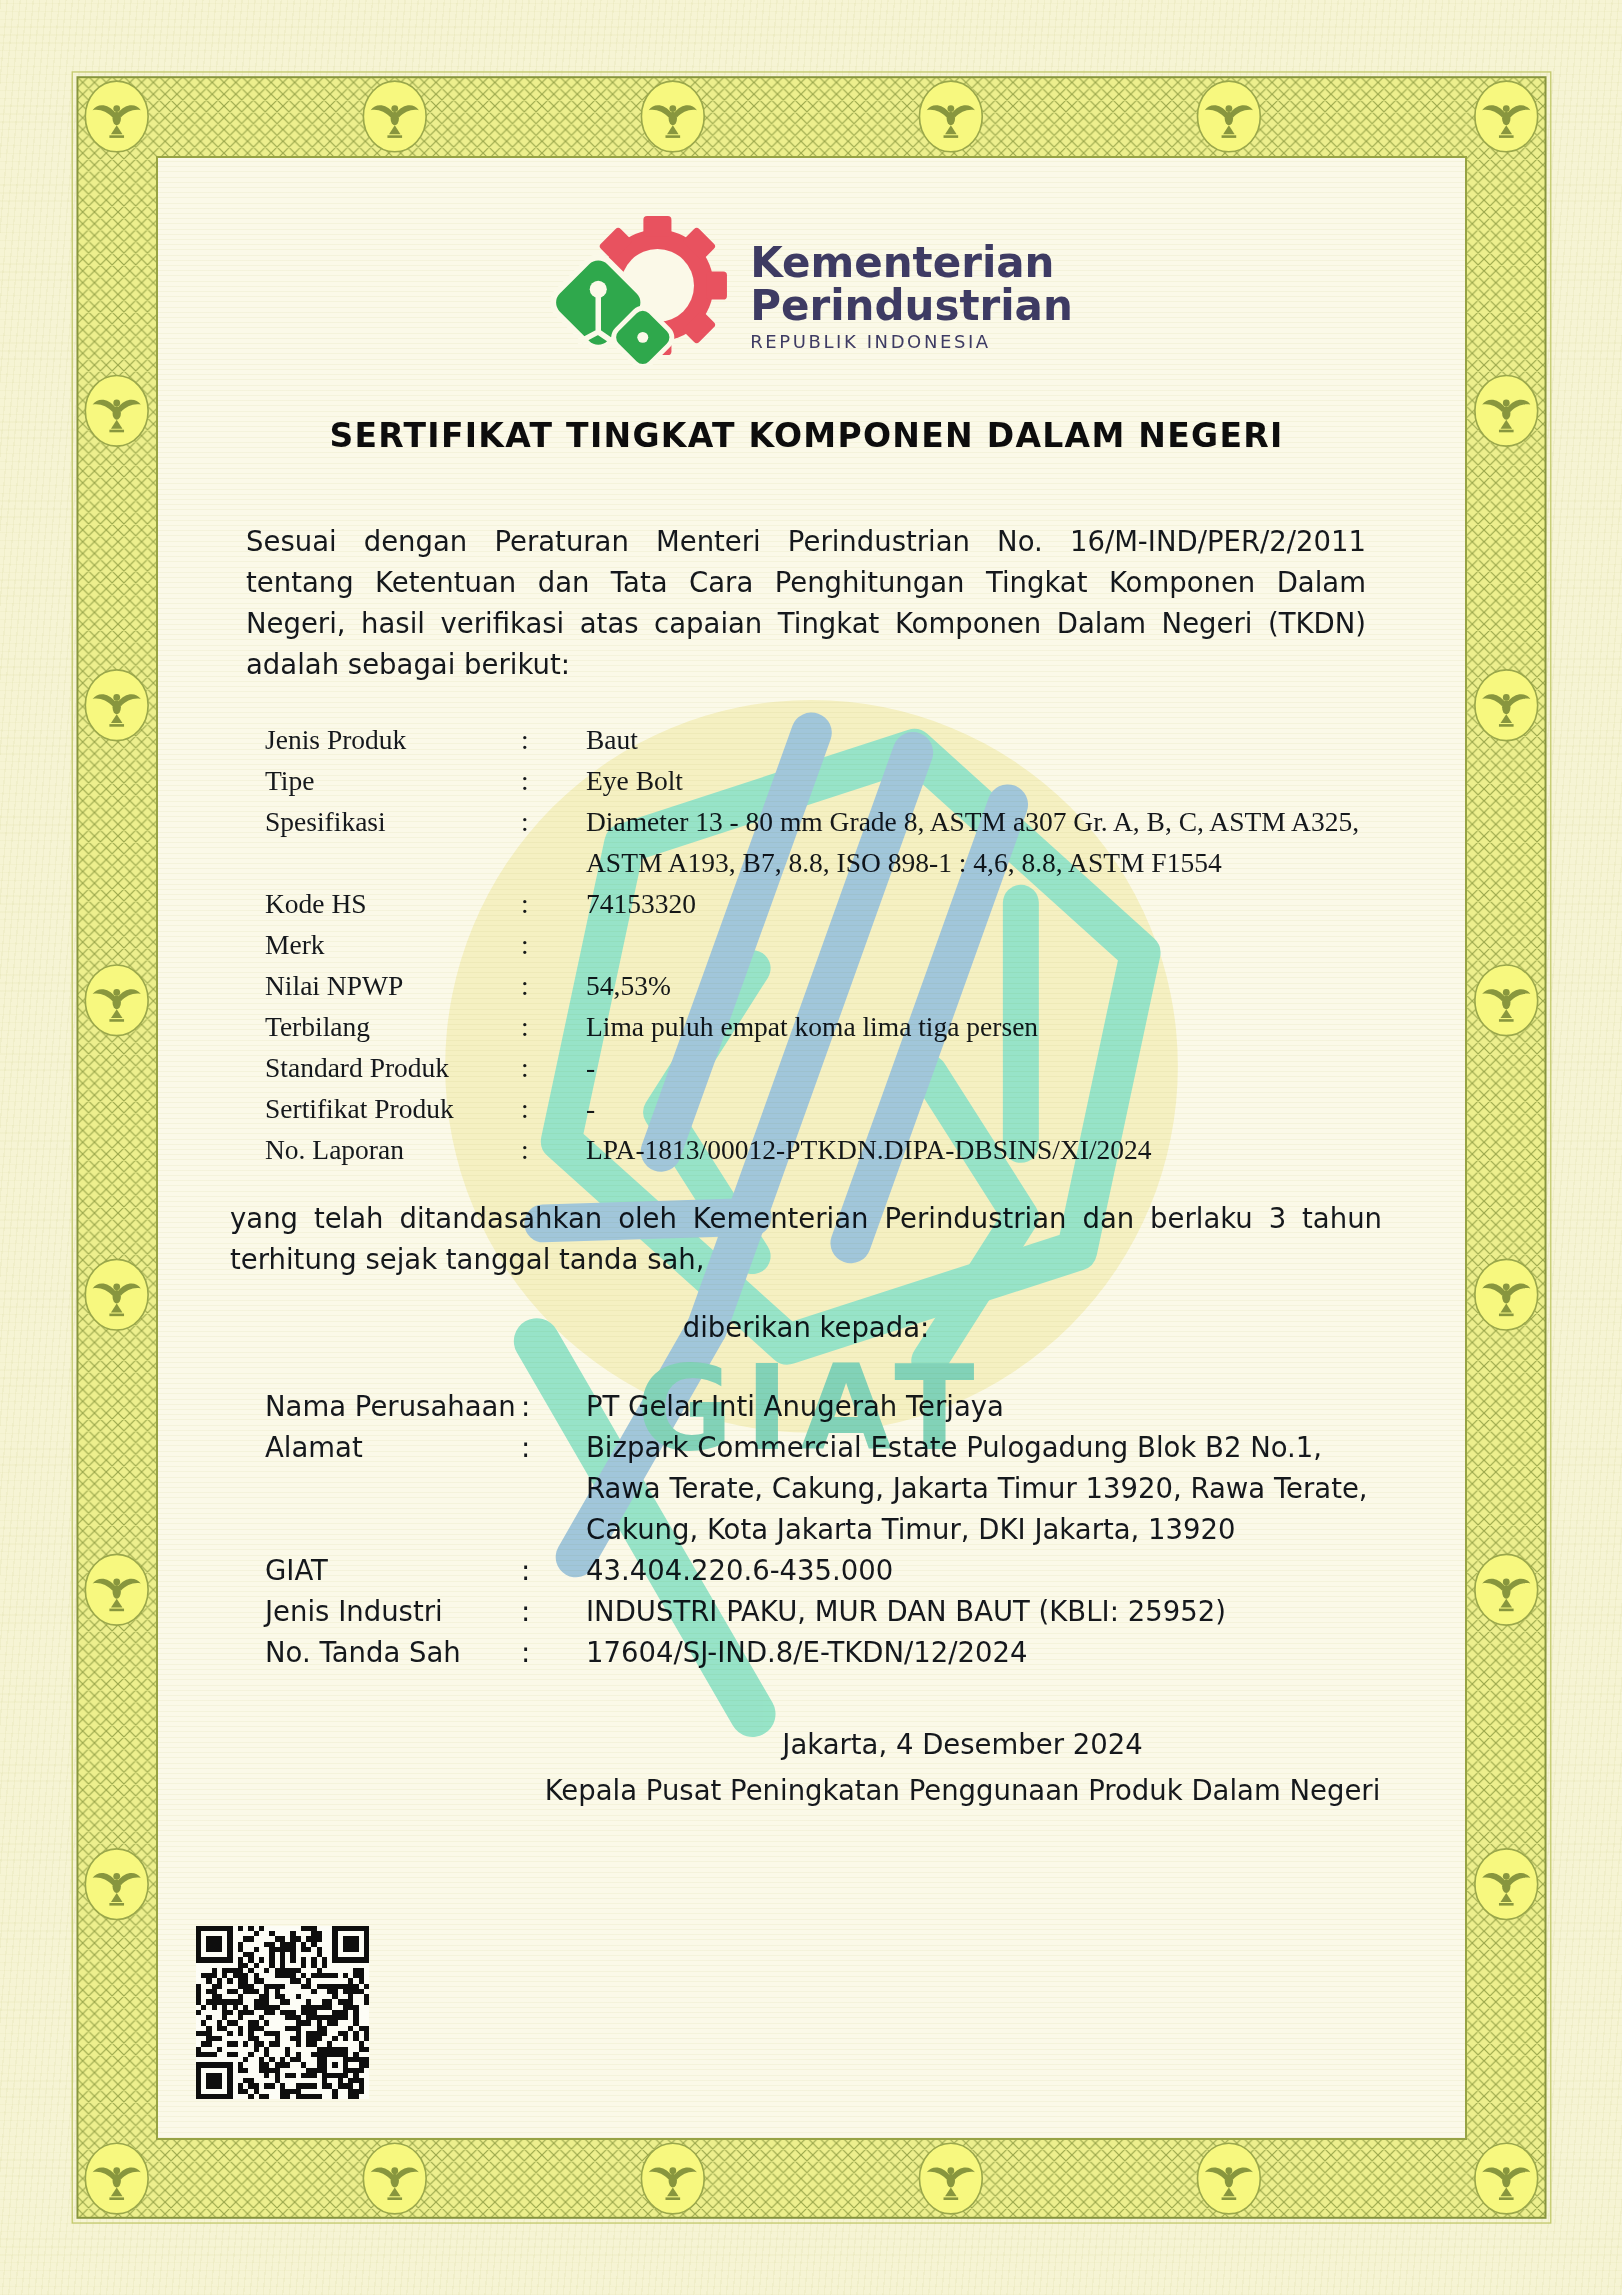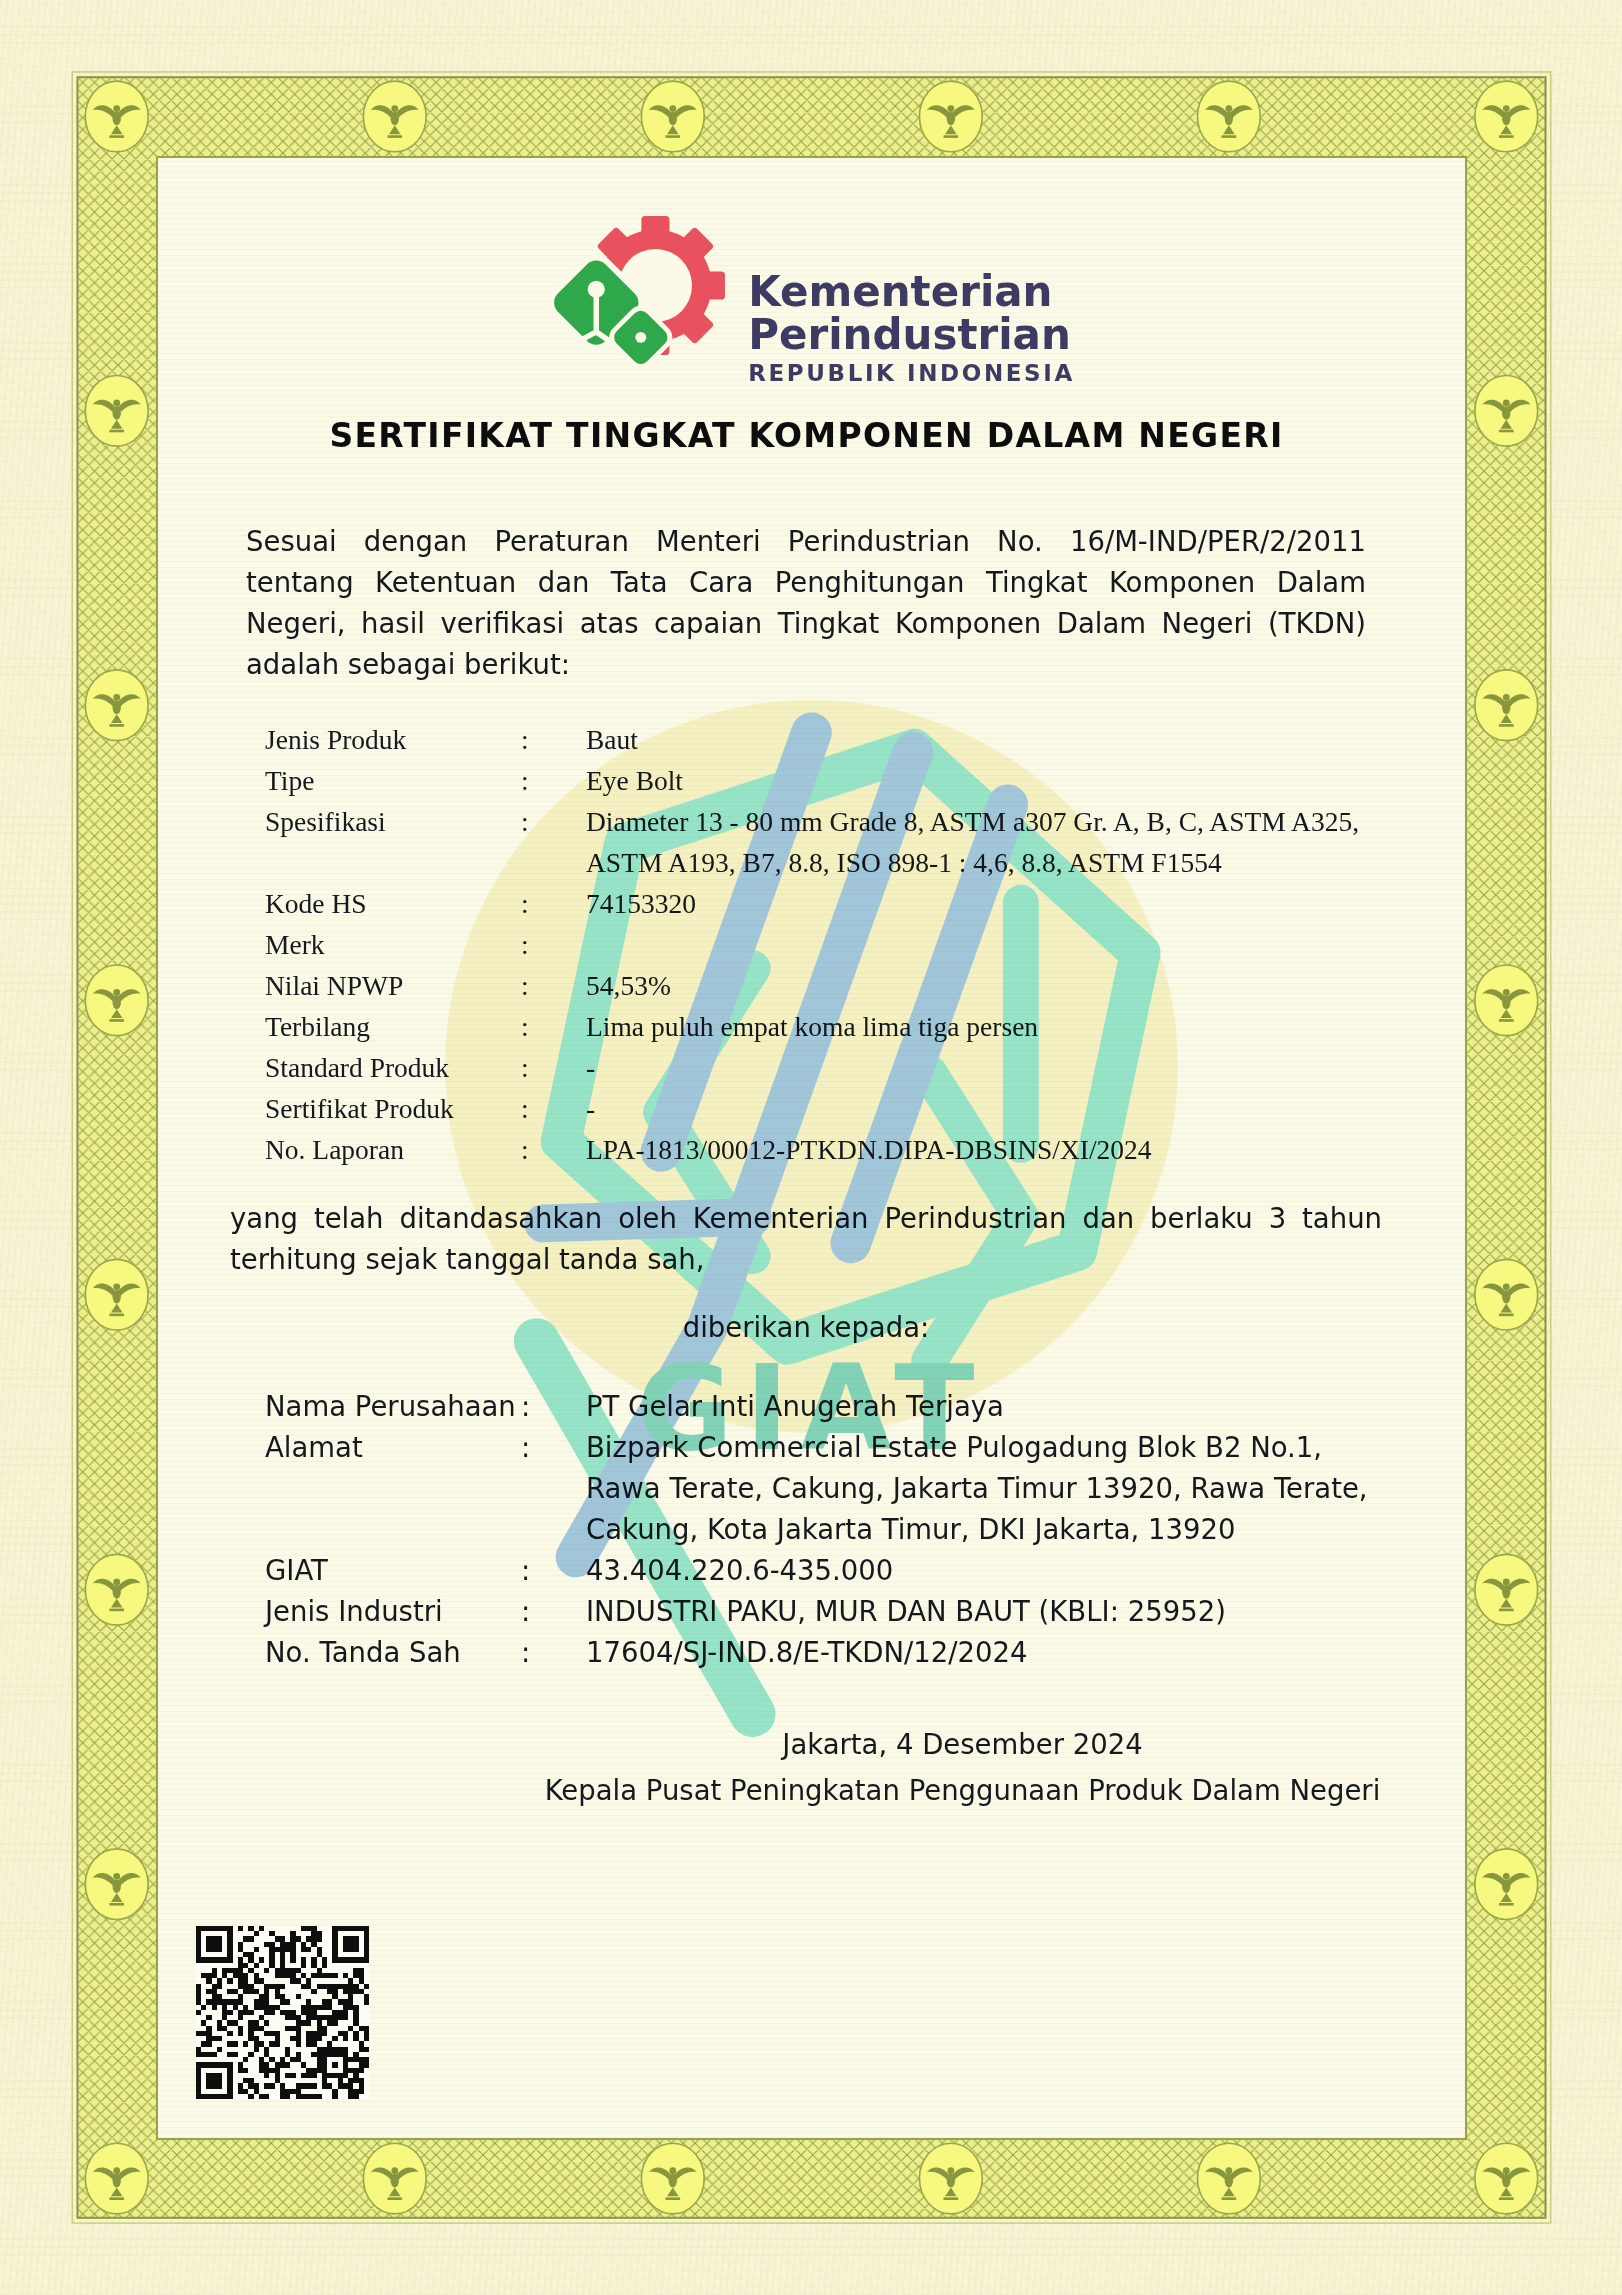--- a/index.html
+++ b/index.html
@@ -20,25 +20,25 @@
   .border-svg{position:absolute;left:0;top:0;z-index:1;}
   .content-bg{
     position:absolute;left:156px;top:156px;width:1311px;height:1984px;z-index:2;
     background-color:#fbf9e8;
     background-image:repeating-linear-gradient(0deg, rgba(205,205,140,.14) 0 1px, transparent 1px 5.2px);
     border:2px solid #97a344;box-sizing:border-box;
   }
   
   .logo{
     position:absolute;top:208px;left:50%;transform:translateX(-50%);
-    display:flex;align-items:flex-end;gap:17px;z-index:6;
+    display:flex;align-items:center;gap:17px;z-index:6;
   }
   .logo-text{display:flex;flex-direction:column;line-height:1.02;}
   .logo-line{font-weight:bold;font-size:42px;color:#3e3b63;letter-spacing:0;}
-  .logo-sub{font-weight:bold;font-size:23px;color:#3e3b63;letter-spacing:2.6px;margin-top:5px;}
+  .logo-sub{font-weight:normal;font-size:18px;color:#3e3b63;letter-spacing:2.6px;margin-top:5px;}
   
   .cert-title{
     position:absolute;top:416px;left:157px;width:1299px;text-align:center;z-index:6;
     font-size:33px;font-weight:bold;letter-spacing:1.3px;color:#0d0d0d;
   }
   
   .content{
     position:absolute;left:230px;top:505px;width:1152px;z-index:6;
     font-size:27.5px;line-height:41px;
   }

